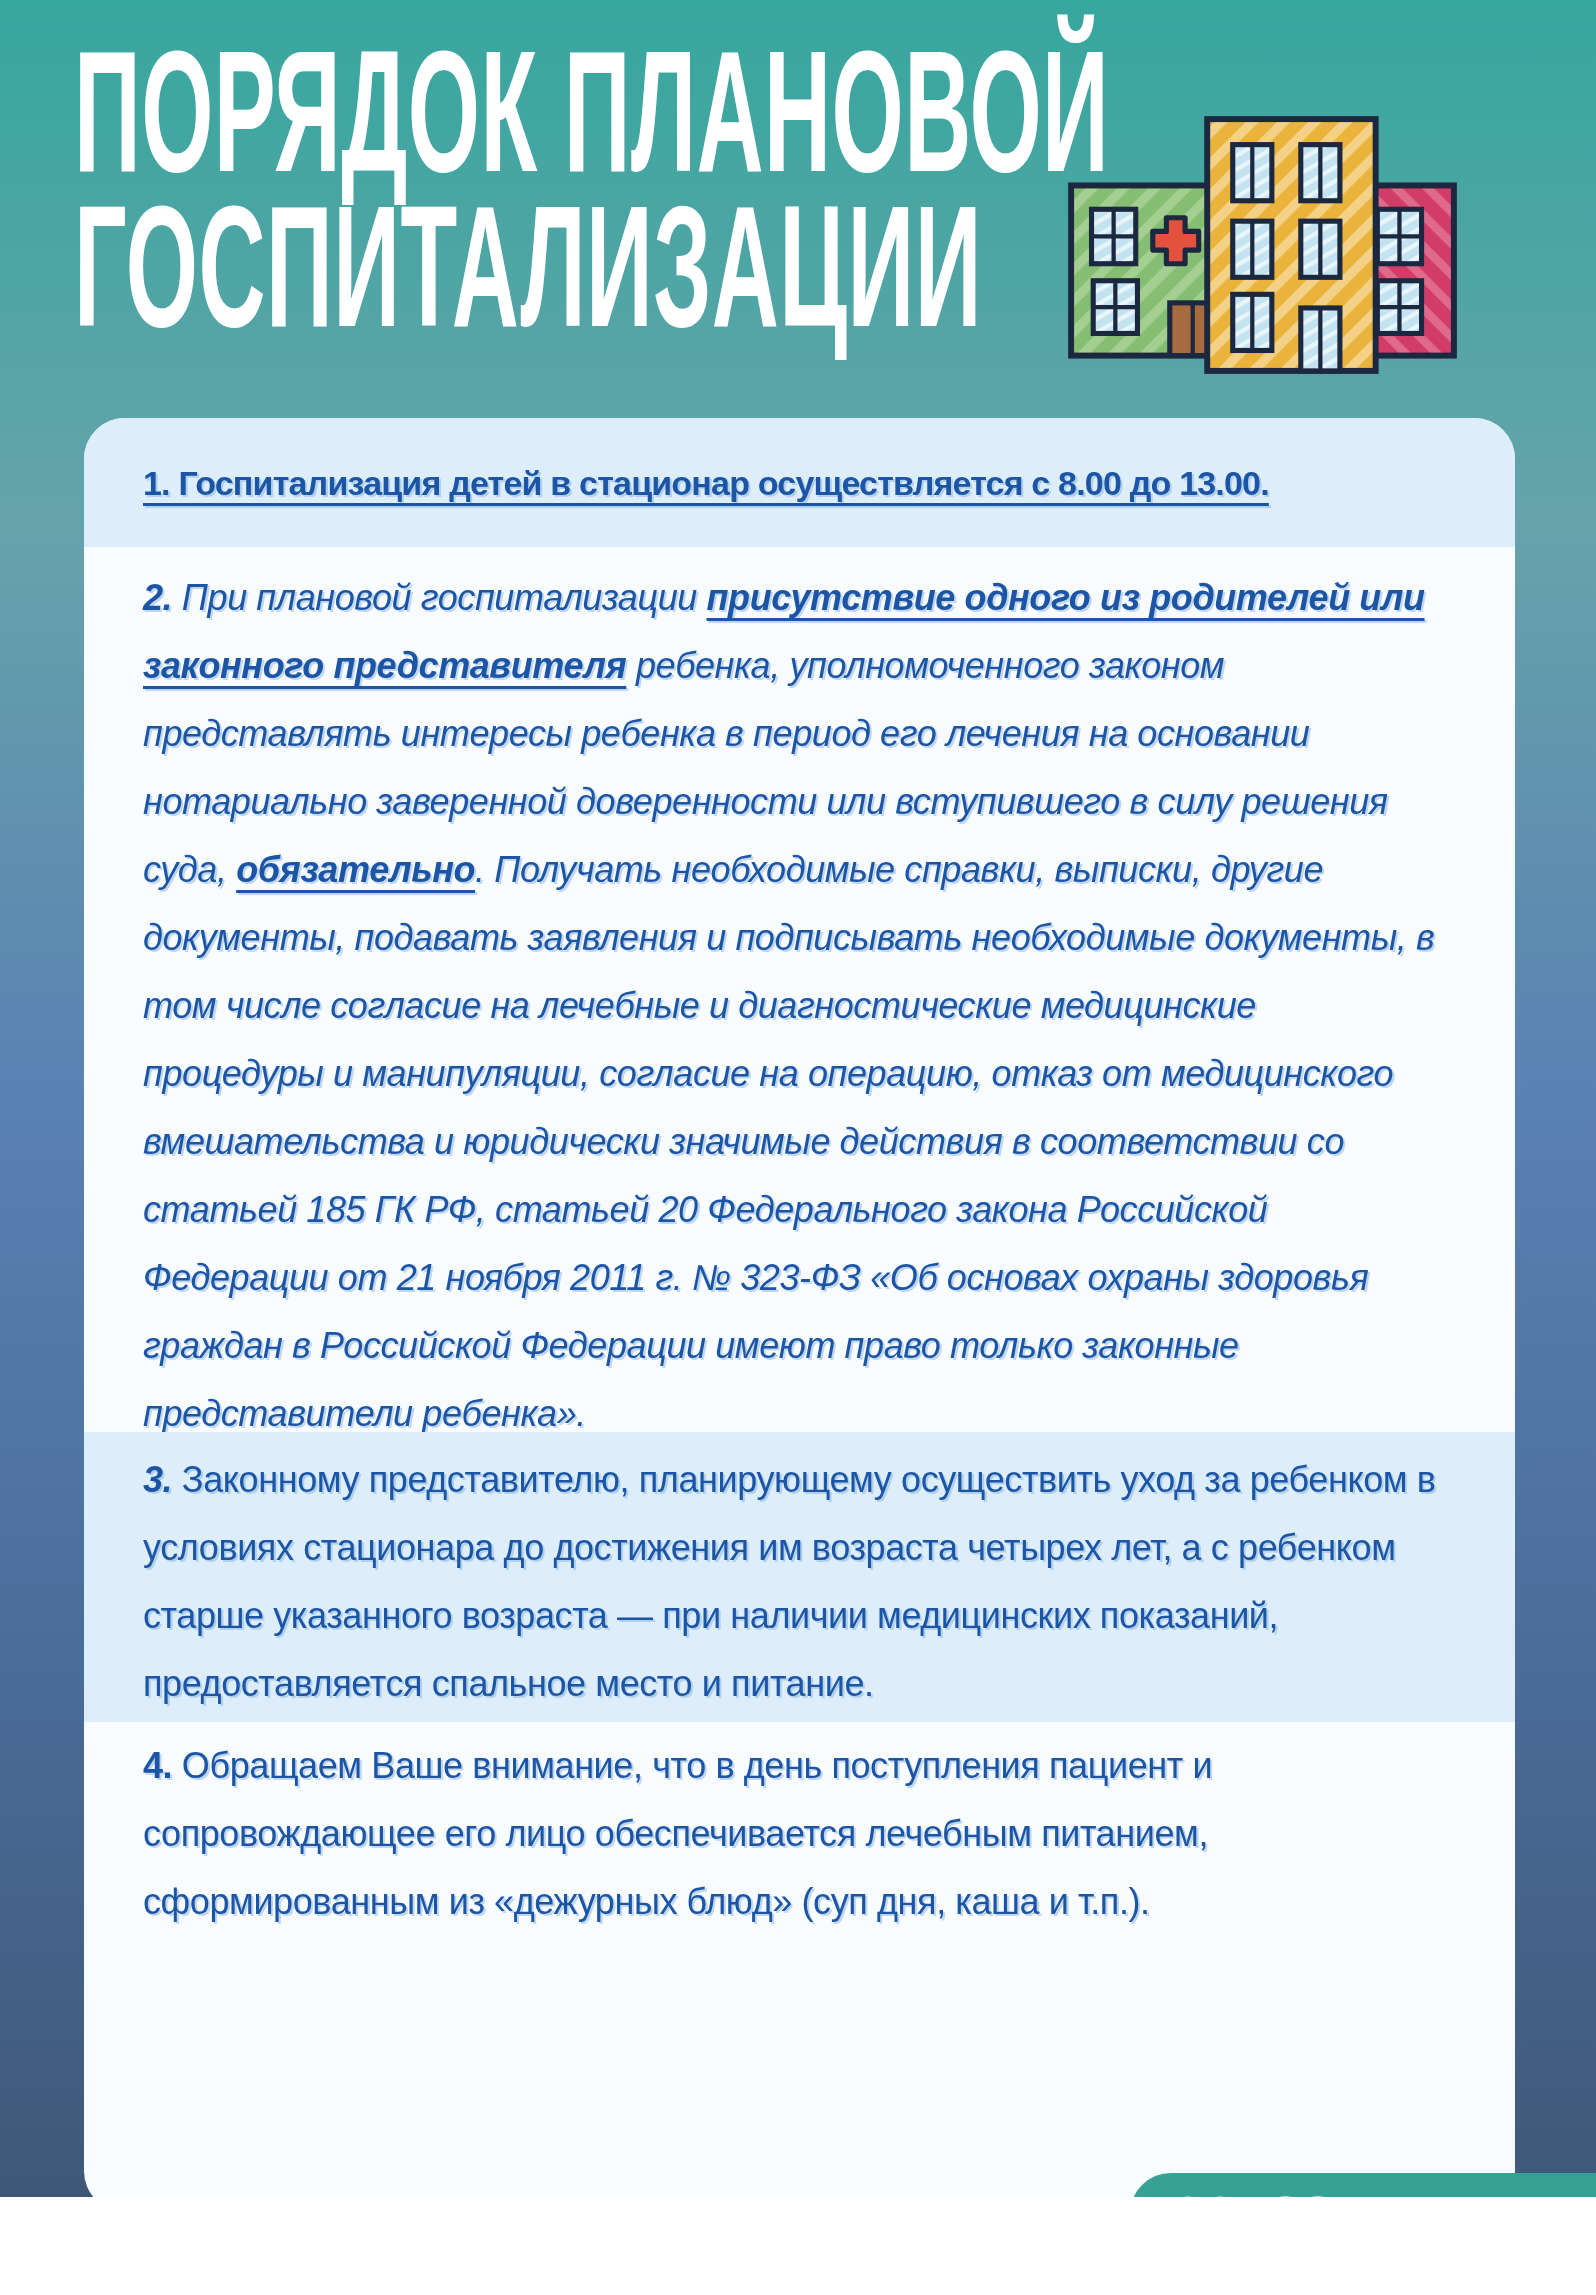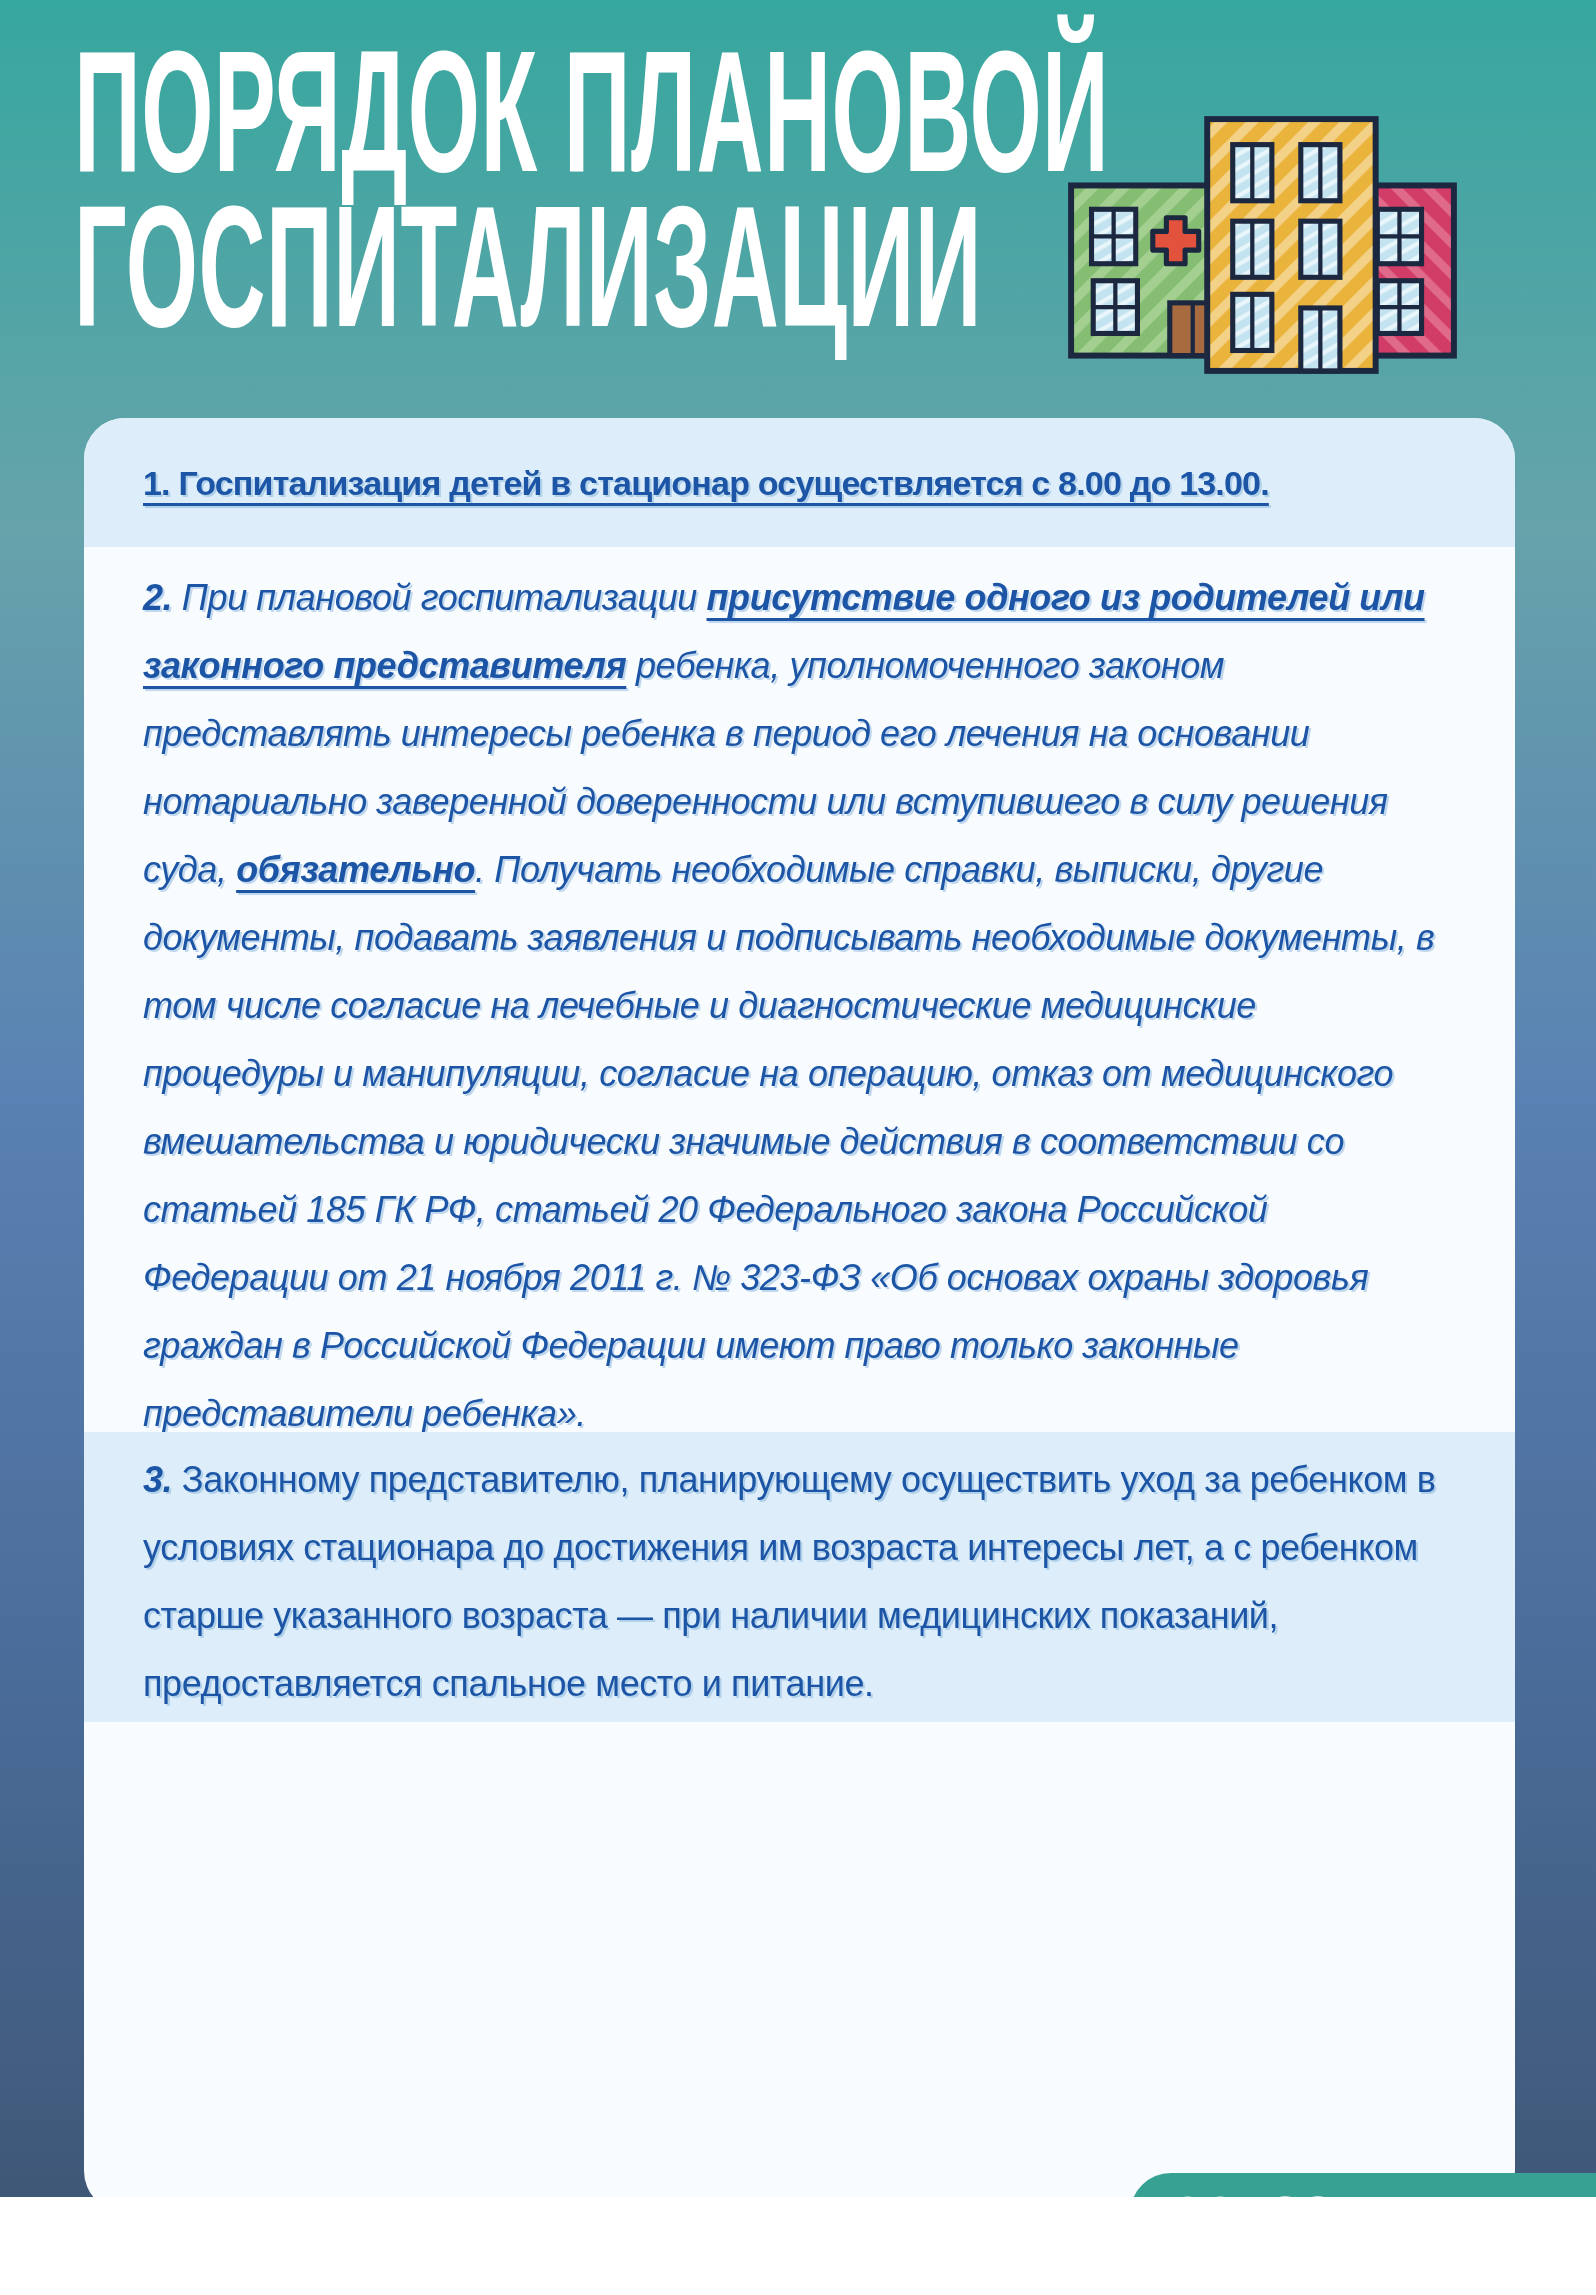--- a/index.html
+++ b/index.html
@@ -154,23 +154,26 @@
 
     <section class="stripe blue s1">
       <p class="para p1"><span class="bu">1. Госпитализация детей в стационар осуществляется с 8.00 до 13.00.</span></p>
     </section>
 
     <section class="stripe white s2">
       <p class="para"><span class="b">2. </span><span>При плановой госпитализации </span><span class="bu">присутствие одного из родителей или законного представителя</span><span> ребенка, уполномоченного законом представлять интересы ребенка в период его лечения на основании нотариально заверенной доверенности или вступившего в силу решения суда, </span><span class="bu">обязательно</span><span>. Получать необходимые справки, выписки, другие документы, подавать заявления и подписывать необходимые документы, в том числе согласие на лечебные и диагностические медицинские процедуры и манипуляции, согласие на операцию, отказ от медицинского вмешательства и юридически значимые действия в соответствии со статьей 185 ГК РФ, статьей 20 Федерального закона Российской Федерации от 21 ноября 2011 г. № 323-ФЗ «Об основах охраны здоровья граждан в Российской Федерации имеют право только законные представители ребенка».</span></p>
     </section>
 
     <section class="stripe blue s3">
-      <p class="para"><span class="bi">3. </span><span>Законному представителю, планирующему осуществить уход за ребенком в условиях стационара до достижения им возраста интересы лет, а с ребенком старше указанного возраста — при наличии медицинских показаний, предоставляется спальное место и питание.</span></p>
+      <p class="para"><span class="bi">3. </span><span>Законному представителю, планирующему осуществить уход за ребенком в условиях стационара до достижения им возраста четырех лет, а с ребенком старше указанного возраста — при наличии медицинских показаний, предоставляется спальное место и питание.</span></p>
     </section>
 
+    <section class="stripe white s4">
+      <p class="para"><span class="b">4. </span><span>Обращаем Ваше внимание, что в день поступления пациент и сопровождающее его лицо обеспечивается лечебным питанием, сформированным из «дежурных блюд» (суп дня, каша и т.п.).</span></p>
+    </section>
 
 
   </div>
 
   <div class="footer">
     <svg width="78" height="78" viewBox="0 0 100 100" xmlns="http://www.w3.org/2000/svg">
       <path d="M50,92 C17,63 5,45 5,27 C5,13 16,3 29,3 C38,3 46,8 50,16 C54,8 62,3 71,3 C84,3 95,13 95,27 C95,45 83,63 50,92 Z" fill="none" stroke="#ffffff" stroke-width="4.5"></path>
       <path d="M50,80 C25,57 16,43 16,29 C16,18 24,11 33,11 C40,11 46,15 50,22 C54,15 60,11 67,11 C76,11 84,18 84,29 C84,43 75,57 50,80 Z" fill="none" stroke="#ffffff" stroke-width="4.5"></path>
       <path d="M50,68 C33,52 27,41 27,31 C27,24 32,19 38,19 C43,19 47,22 50,27 C53,22 57,19 62,19 C68,19 73,24 73,31 C73,41 67,52 50,68 Z" fill="none" stroke="#ffffff" stroke-width="4.5"></path>
       <path d="M40,56 V30 L50,44 L60,30 V56" fill="none" stroke="#ffffff" stroke-width="6" stroke-linecap="round" stroke-linejoin="round"></path>

